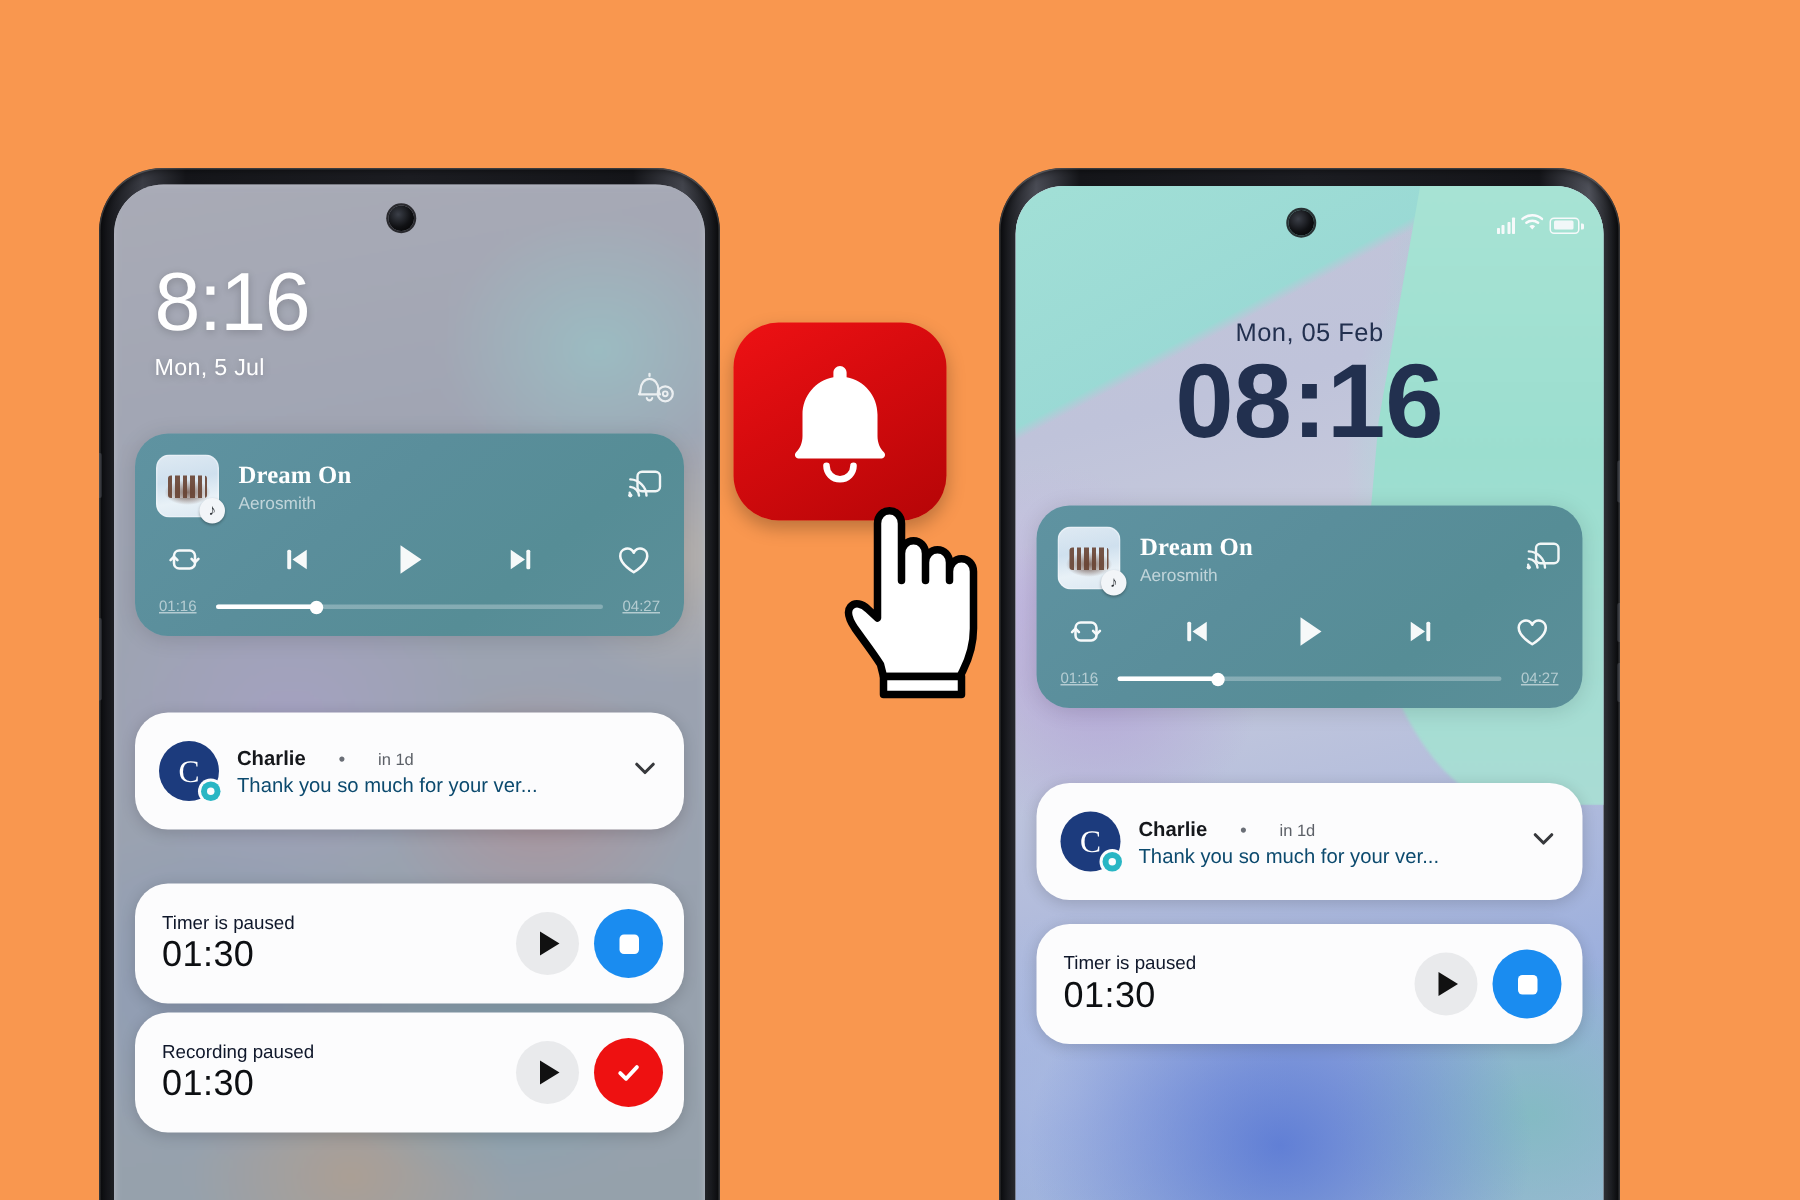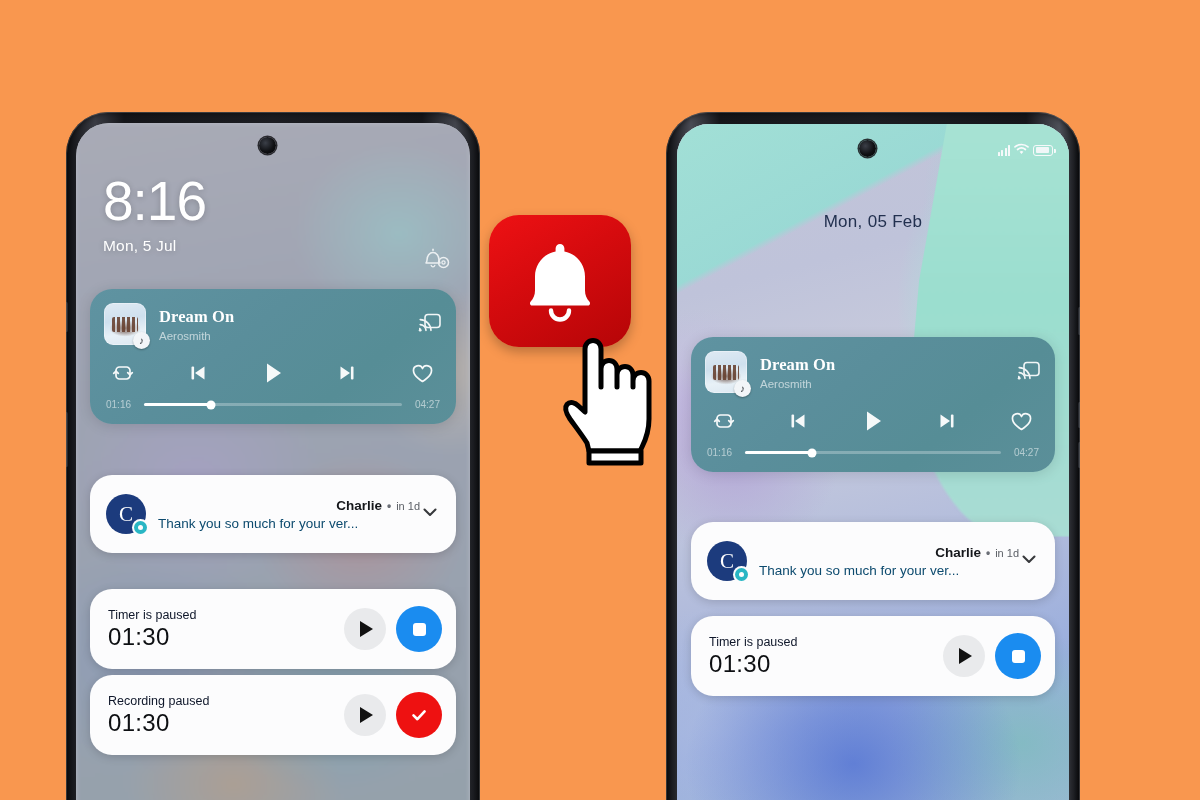--- a/index.html
+++ b/index.html
@@ -135,21 +135,21 @@
     background:#f2f5f8; color:#2d3136; font-size:10px; line-height:17px; text-align:center;
     box-shadow:0 1px 2px rgba(0,0,0,.3);
   }
   .media-meta { margin-left:13px; flex:1; min-width:0; }
   .media-title { font-size:16.5px; font-weight:600; letter-spacing:.1px;font-family:Liberation Serif, serif; }
   .media-artist { font-size:11.5px; color:rgba(255,255,255,.62); margin-top:3px; }
   .cast { opacity:.92; }
   .media-controls { display:flex; align-items:center; justify-content:space-between; padding:16px 22px 0 22px; }
   .media-controls .cbtn { opacity:.95; display:flex; align-items:center; justify-content:center; }
   .media-seek { display:flex; align-items:center; gap:10px; padding:14px 16px 14px 16px; }
-  .seek-time { font-size:10px; color:rgba(255,255,255,.55); min-width:28px; }
+  .seek-time { font-size:10px; color:rgba(255,255,255,.55); min-width:28px;text-decoration:underline; }
   .seek-time.right { text-align:right; }
   .seek-track { flex:1; height:3px; border-radius:2px; background:rgba(255,255,255,.28); position:relative; }
   .seek-fill { position:absolute; left:0; top:0; bottom:0; border-radius:2px; background:#fff; }
   .seek-knob { position:absolute; top:50%; width:9px; height:9px; border-radius:50%; background:#fff; transform:translate(-50%,-50%); }
 
   
   .ncard {
     position:absolute; background:#fcfcfd; border-radius:22px;
     box-shadow:0 2px 10px rgba(0,0,0,.16);
     display:flex; align-items:center;
@@ -157,21 +157,21 @@
   .avatar {
     width:40px; height:40px; border-radius:50%; flex:none; position:relative;
     background:#1c3b7d; color:#fff; font-size:21px; font-weight:400;
     display:flex; align-items:center; justify-content:center;
     font-family:"Liberation Serif", serif;
   }
   .avatar .badge { position:absolute; right:-1px; bottom:0px; width:13px; height:13px; border-radius:50%;
     background:#29b6c4; box-shadow:0 0 0 2px #fcfcfd; display:flex; align-items:center; justify-content:center; }
   .avatar .badge::after{content:"";width:5px;height:5px;border-radius:50%;background:#fcfcfd;}
   .msg { flex:1; min-width:0; margin-left:12px; }
-  .msg-head { font-size:13.5px; color:#15171b; font-weight:600; display:flex; align-items:baseline; gap:5px;justify-content:flex-end; }
+  .msg-head { font-size:13.5px; color:#15171b; font-weight:600; display:flex; align-items:baseline; gap:22px; }
   .msg-head .dot { font-size:12px; color:#6a6e76; font-weight:700; }
   .msg-head .ago { font-size:11px; color:#5c6067; font-weight:400; }
   .msg-body { font-size:13.5px; color:#0c4a6e; margin-top:3px; white-space:nowrap; overflow:hidden; text-overflow:ellipsis; }
   .chev { flex:none; opacity:.85; }
 
   .tcard-text { flex:1; }
   .tcard-label { font-size:12.5px; color:#0f172a; }
   .tcard-time { font-size:24px; color:#0d0f12; font-weight:500; margin-top:1px; letter-spacing:.3px; }
   .rbtn { flex:none; border-radius:50%; display:flex; align-items:center; justify-content:center; }
   .rbtn.grey { background:#e9eaec; }
@@ -349,20 +349,21 @@
           <path d="M7.5 11 5.6 8.8a2.9 2.9 0 0 1 3.8 0L7.5 11Z" fill="#fafafc"></path>
         </svg>
       </span>
       <span class="ic-batt">
           <i></i>
         </span>
     </div>
 
     <div class="clock-right" style="top:88px;">
       <div class="date">Mon, 05 Feb</div>
+      <div class="time">08:16</div>
     </div>
 
     <div class="media" style="left:14px; top:213px; width:364px;">
       <div class="media-top">
         <div class="album">
           <div class="fig"></div>
           <div class="note">♪</div>
         </div>
         <div class="media-meta">
           <div class="media-title">Dream On</div>

